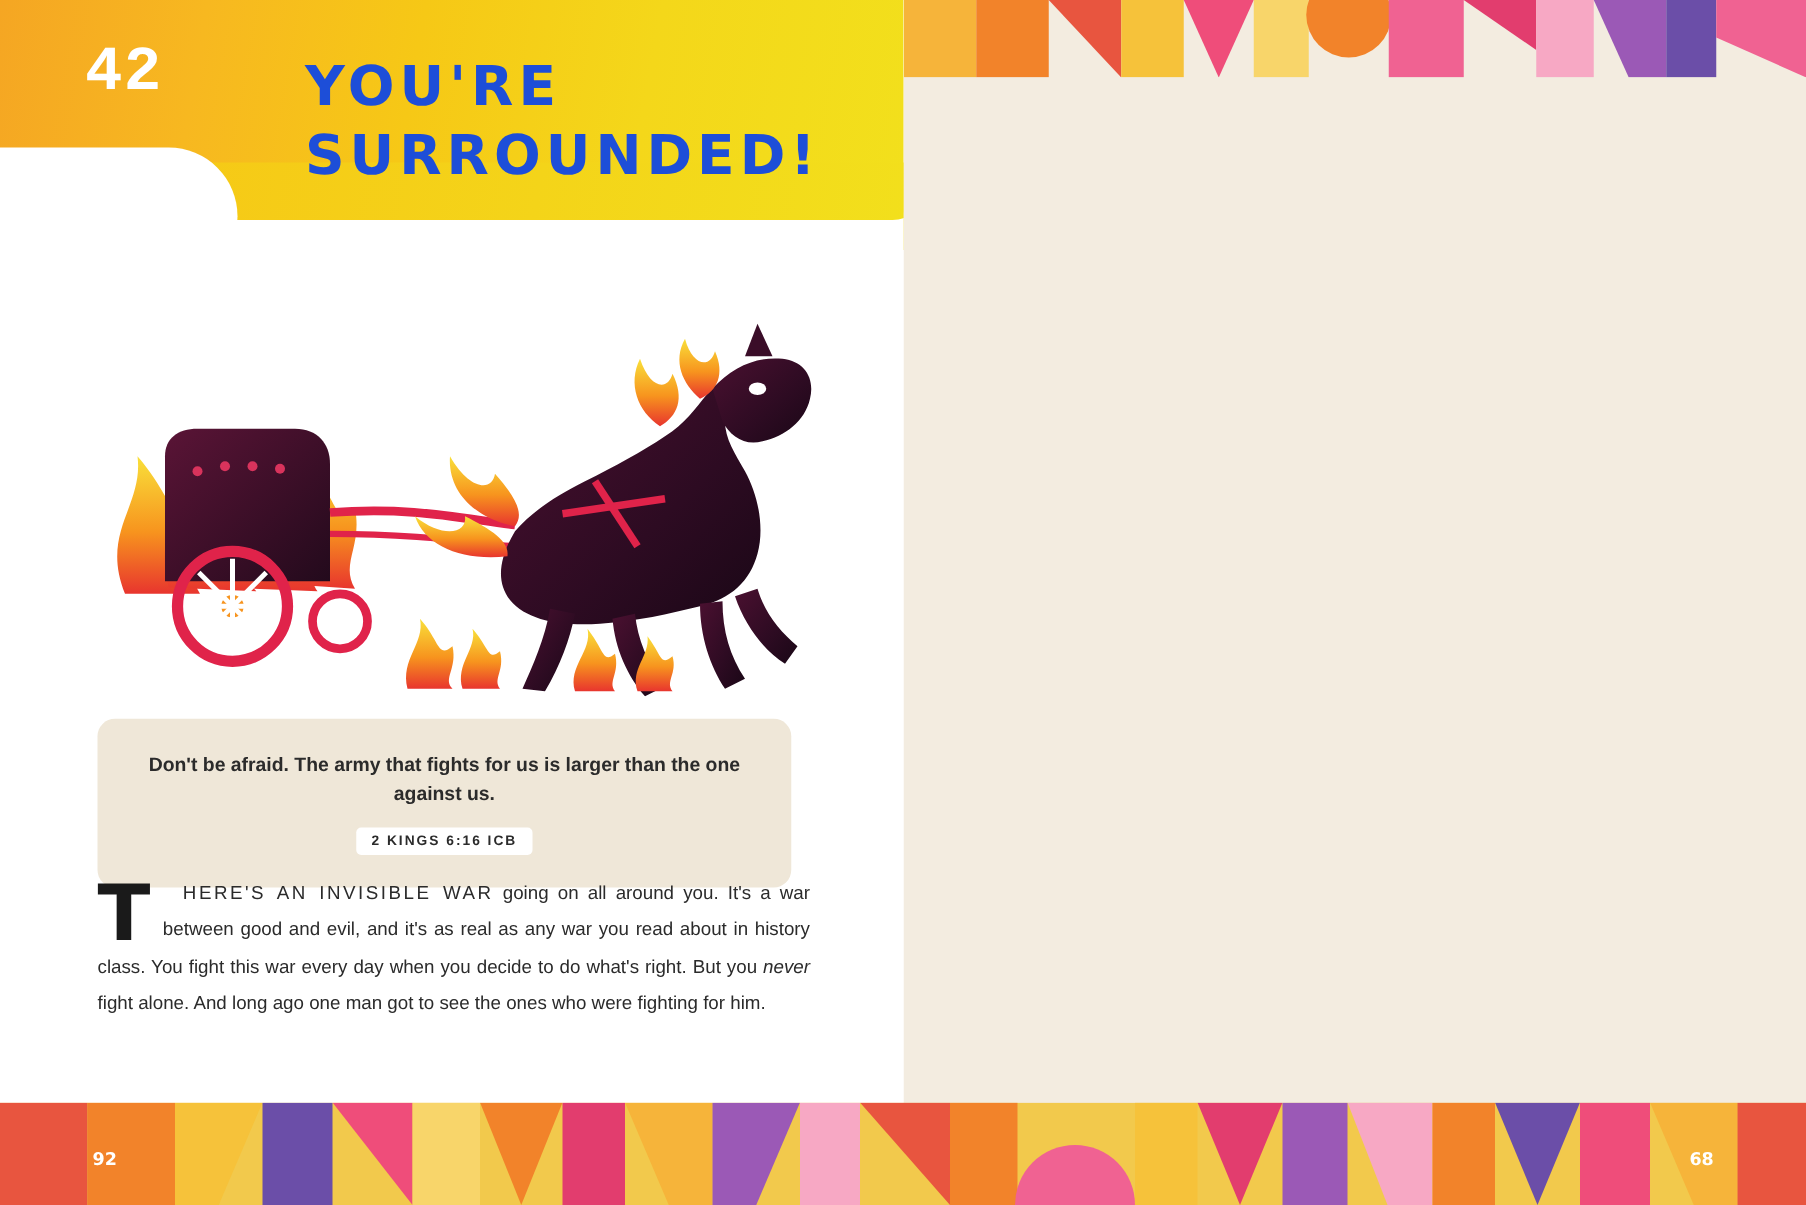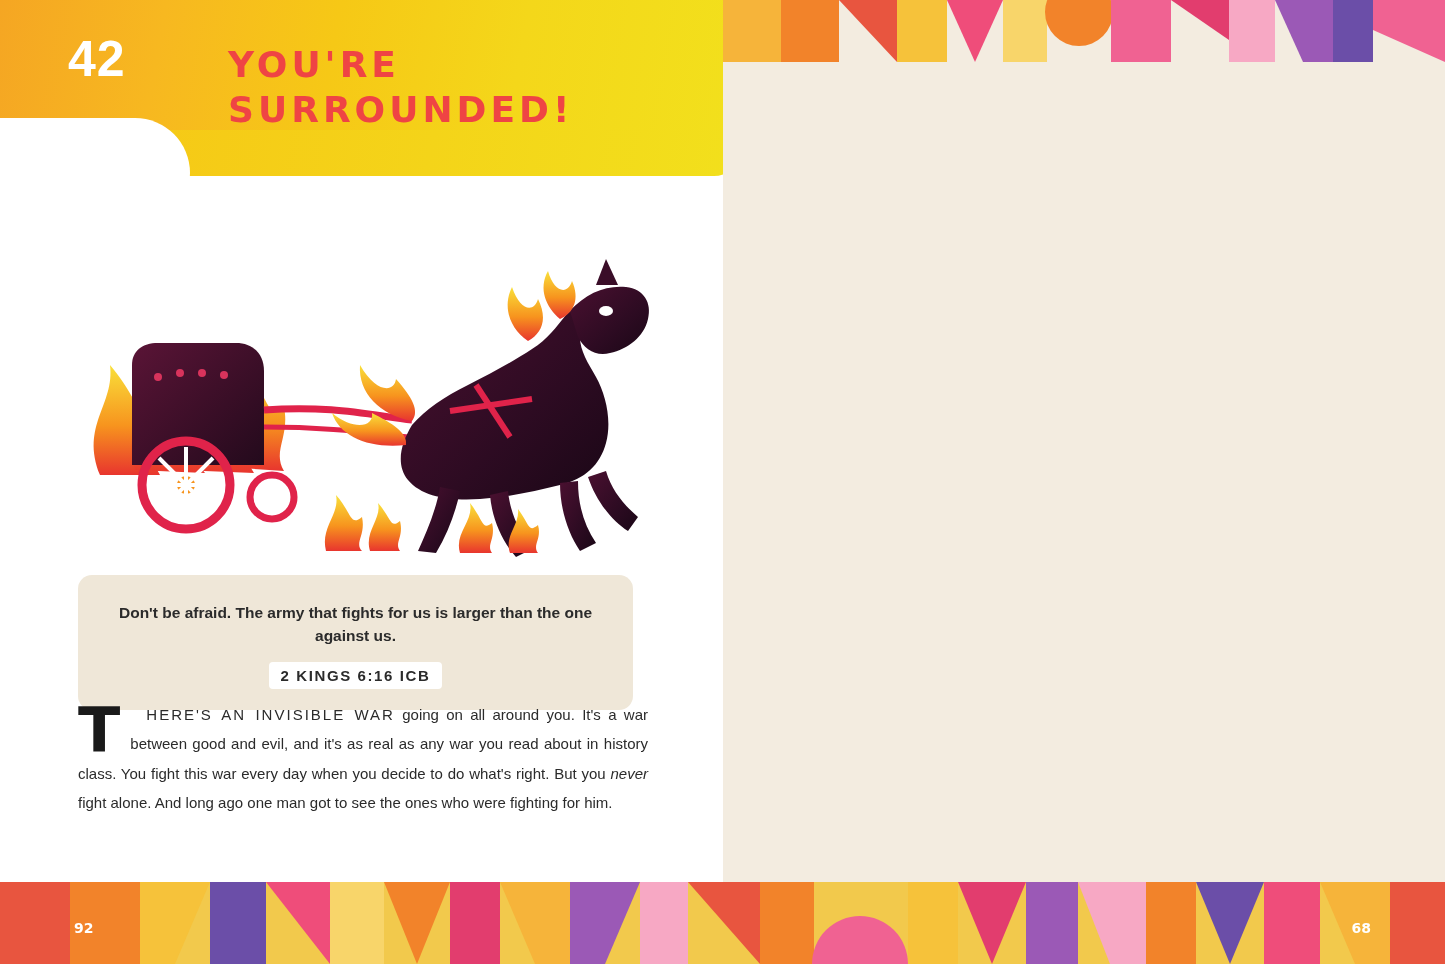--- a/index.html
+++ b/index.html
@@ -53,26 +53,26 @@
     position: absolute; left: 120px; top: 130px;
     width: 620px; height: 46px;
     background: linear-gradient(100deg, #f6c816 0%, #f2e01c 100%);
     border-bottom-right-radius: 26px;
     border-bottom-left-radius: 26px;
   }
   .chapter-number {
     position: absolute; left: 68px; top: 30px;
     font-size: 50px; font-weight: bold; color: #ffffff;
     letter-spacing: 1px;
-    font-family: Liberation Sans, sans-serif;
+    font-family: Liberation Mono, monospace;
   }
   .chapter-title {
-    position: absolute; left: 228px; top: 42px;
+    position: absolute; left: 244px; top: 42px;
     width: 470px;
-    font-size: 36px; font-weight: bold; color: #ef4444;
+    font-size: 44px; font-weight: bold; color: #1d4ed8;
     letter-spacing: 4px; line-height: 1.25;
     font-family: "DejaVu Sans", sans-serif;
   }
 
   
   .illustration {
     position: absolute; left: 40px; top: 215px;
     width: 640px; height: 350px;
   }
 
@@ -88,21 +88,21 @@
   .verse-text {
     font-size: 15.5px; font-weight: bold; color: #2b2b2b;
     line-height: 1.5; padding: 0 40px;
   }
   .verse-ref {
     display: inline-block;
     margin-top: 14px;
     background: #ffffff;
     border-radius: 4px;
     padding: 5px 12px;
-    font-size: 15px; font-weight: bold; letter-spacing: 1.6px;
+    font-size: 11px; font-weight: bold; letter-spacing: 1.6px;
     color: #2b2b2b;
   }
 
   
   .left-body {
     position: absolute; left: 78px; top: 700px;
     width: 570px;
     font-size: 15px; line-height: 1.95; color: #2b2b2b;
     text-align: justify;
   }

